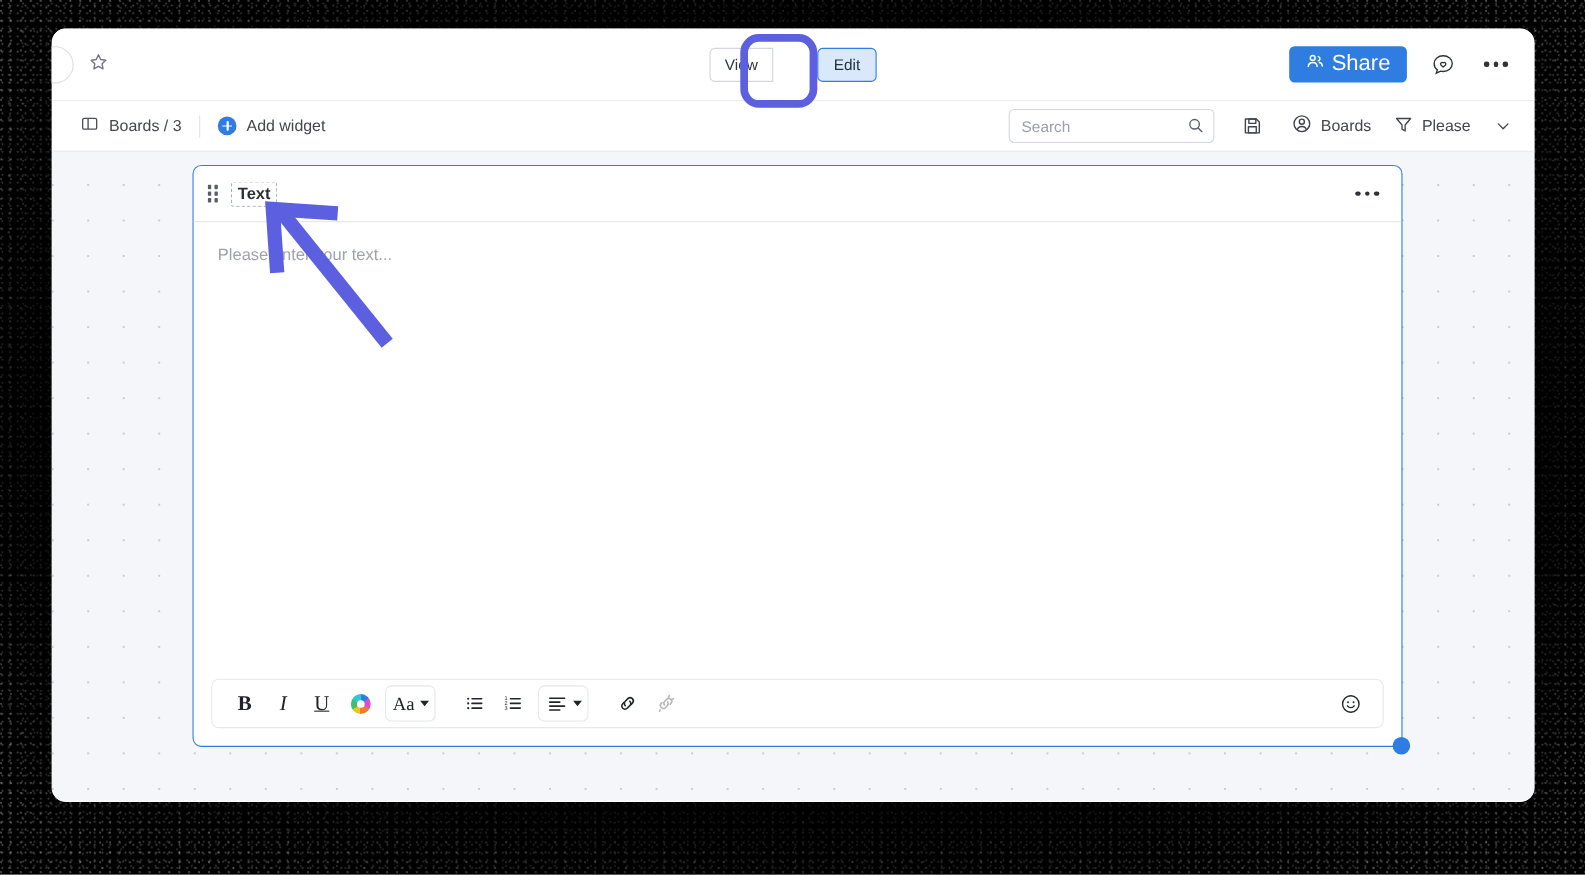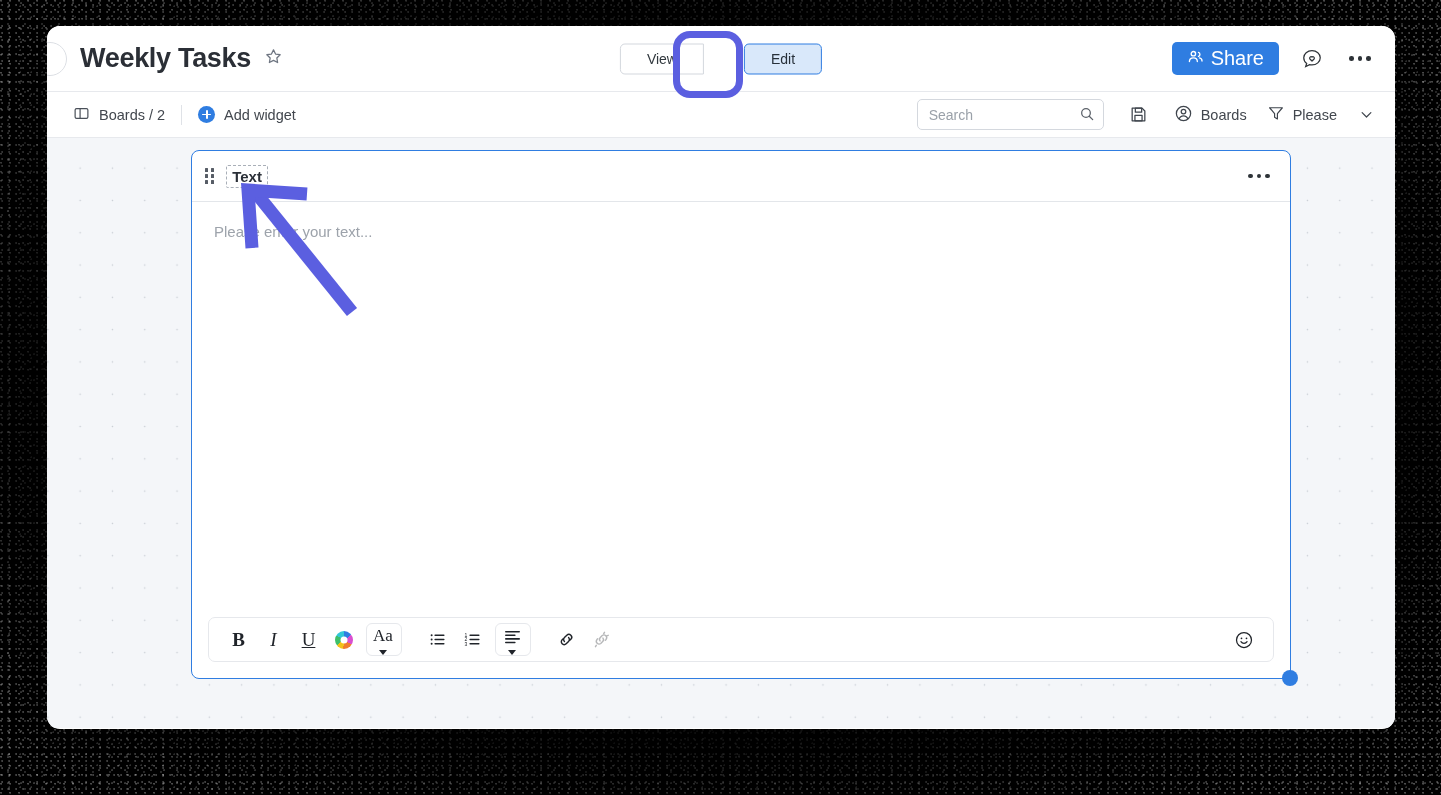--- a/index.html
+++ b/index.html
@@ -68,21 +68,21 @@
     transform: translate(-50%, -50%);
     display: flex; align-items: center;
   }
   .seg {
     display: flex; align-items: center;
     height: 31px;
   }
   .seg-btn {
     height: 31px; min-width: 54px;
     display: flex; align-items: center; justify-content: center;
-    padding: 0 26px;
+    padding: 0 13px;
     font-size: 14px; color: #32393f;
     background: #fff;
     border: 1px solid #d3d7dd;
     cursor: pointer;
   }
   .seg-btn:first-child { border-radius: 5px 0 0 5px; }
   .seg-btn:last-child { border-radius: 0 5px 5px 0; border-left: none; margin-left: 40px; }
   .seg-btn.active {
     background: #d9e8fa;
     border: 1px solid #2f7de1;
@@ -160,21 +160,21 @@
     height: 590px;
     background-color: #f4f6f9;
     background-image: radial-gradient(#c8cdd4 0.9px, transparent 1px);
     background-size: 32.3px 32.3px;
     background-position: 17px 14px;
   }
 
   
   .widget {
     position: absolute;
-    left: 144px; top: 12px;
+    left: 128px; top: 12px;
     width: 1100px; height: 529px;
     background: #fff;
     border: 1.6px solid #2f7de1;
     border-radius: 8px;
     display: flex; flex-direction: column;
   }
   .widget-head {
     height: 51px;
     display: flex; align-items: center;
     padding: 0 16px 0 13px;
@@ -223,21 +223,20 @@
     color: #20242a;
     font-family: "Liberation Serif", serif;
     font-size: 19px;
   }
   .tb-group {
     display: flex; align-items: center; gap: 2px;
     border: 1px solid #e6e8ec;
     border-radius: 6px;
     height: 33px; padding: 0 5px 0 3px;
     margin: 0 3px;
-    flex-direction: column;
   }
   .caret { width: 0; height: 0; border-left: 4.2px solid transparent; border-right: 4.2px solid transparent; border-top: 5px solid #20242a; }
   .tb-sep { width: 9px; }
   .color-wheel {
     width: 18px; height: 18px; border-radius: 50%;
     background: conic-gradient(#2f7de1 0deg 55deg, #d94fd0 55deg 120deg, #ef7d2e 120deg 185deg, #f2c21a 185deg 235deg, #3fbf6a 235deg 300deg, #31c7d6 300deg 360deg);
     position: relative;
   }
   .color-wheel::after {
     content: ""; position: absolute; left: 50%; top: 50%;
@@ -271,21 +270,20 @@
 <div id="backdrop"></div>
 <div id="vignette"></div>
 
 <div id="window">
 
   <div class="header">
 
     <div class="back-btn"></div>
 
     <div class="title-wrap">
-      <div class="board-title">Weekly Tasks</div>
       <span class="star-icon">
         <svg width="19" height="19" viewBox="0 0 24 24" fill="none" stroke="#6f7682" stroke-width="1.6" stroke-linejoin="round">
           <path d="M12 3.6l2.6 5.3 5.8.85-4.2 4.1 1 5.8-5.2-2.75L6.8 19.65l1-5.8-4.2-4.1 5.8-.85z"></path>
         </svg>
       </span>
     </div>
 
     <div class="header-center">
       <div class="seg">
         <div class="seg-btn">View</div>
@@ -325,21 +323,21 @@
 
   <div class="subbar">
 
     <div class="sub-item">
       <span>
         <svg width="17" height="17" viewBox="0 0 24 24" fill="none" stroke="#4a5059" stroke-width="1.7">
           <rect x="3" y="5" width="18" height="14" rx="2"></rect>
           <line x1="10" y1="5" x2="10" y2="19"></line>
         </svg>
       </span>
-      <span>Boards / 2</span>
+      <span>Boards / 3</span>
     </div>
 
     <div class="sub-sep"></div>
 
     <div class="sub-item">
       <span class="plus-circle"></span>
       <span>Add widget</span>
     </div>
 
     <div class="sub-right">

